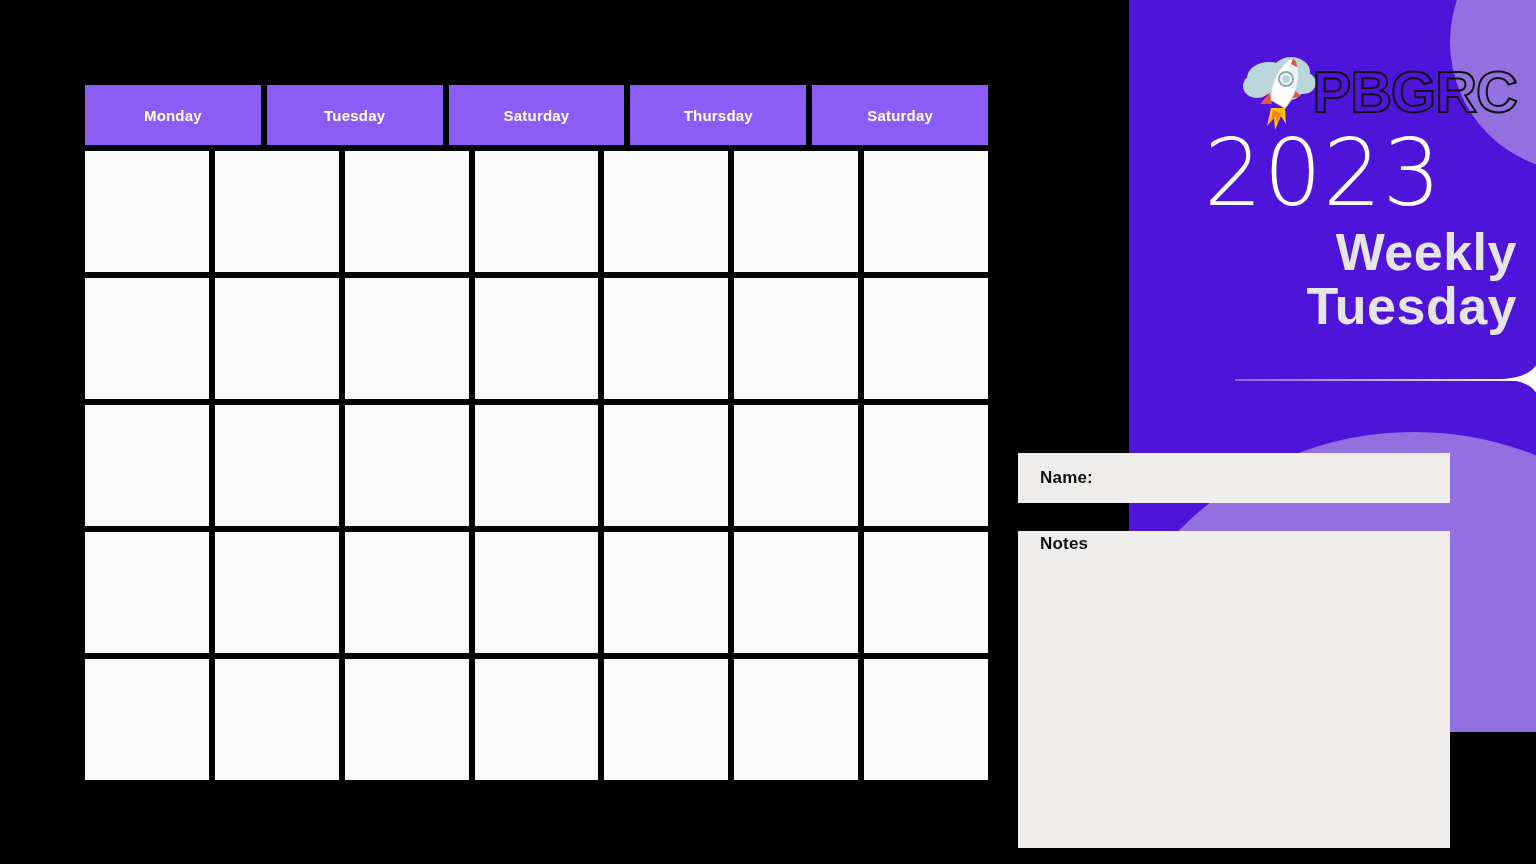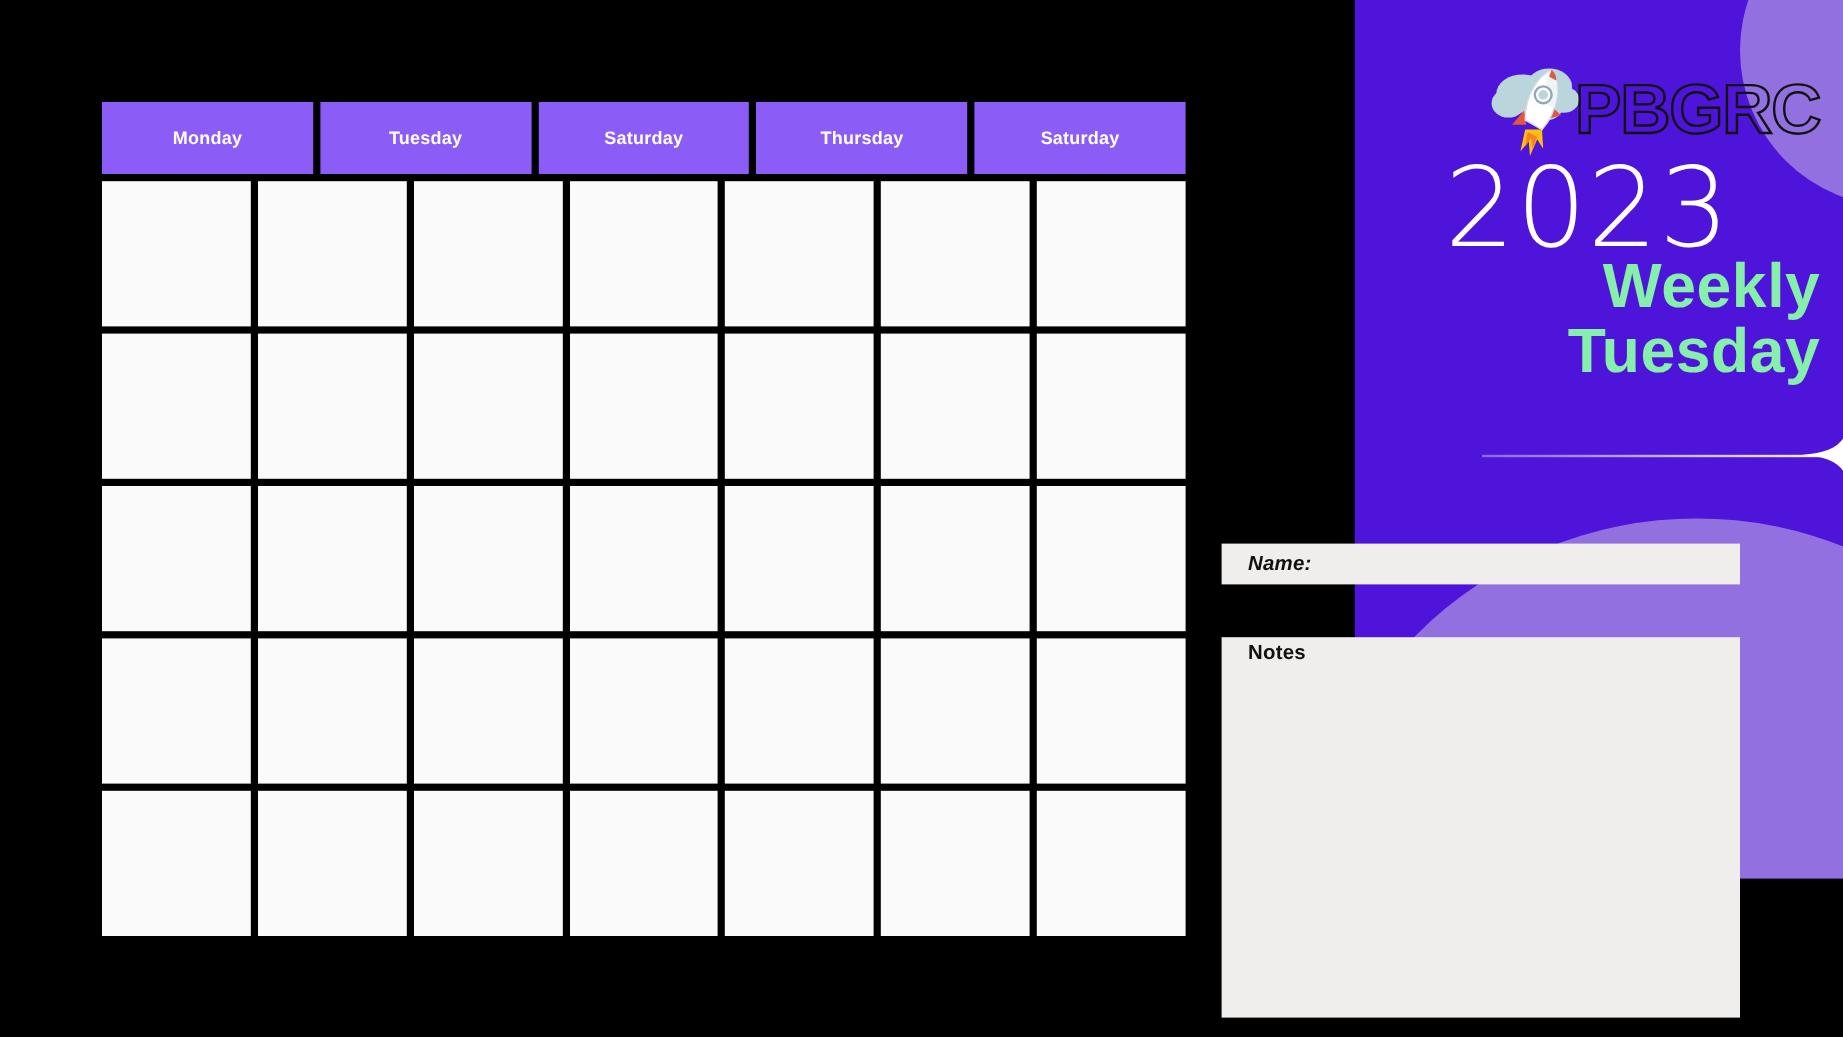--- a/index.html
+++ b/index.html
@@ -95,25 +95,25 @@
     text-align:center;
     color:#FFFFFF;
     font-size:92px;
     font-weight:300;
     line-height:1;
     letter-spacing:1px;
     font-family:"DejaVu Sans", sans-serif;
   }
   #title-text {
     position:absolute;
-    left:0; top:213px;
+    left:0; top:226px;
     width:407px;
     padding-right:19px;
     text-align:right;
-    color:#86efac;
+    color:#e5e5e5;
     font-size:52px;
     font-weight:bold;
     line-height:1.03;
     letter-spacing:0.5px;
   }
   #title-text span { display:block; }
 
   #divider-wrap {
     position:absolute;
     left:106px; top:377px;
@@ -127,25 +127,24 @@
   #sparkle {
     position:absolute;
     left:267px; top:-40px;
     width:84px; height:84px;
   }
 
   
   #name-box {
     position:absolute;
     left:1018px; top:453px;
-    width:432px; height:34px;
+    width:432px; height:50px;
     background:#EFEEEC;
     display:flex; align-items:center;
     padding-left:22px;
-    font-style:italic;
   }
   #notes-box {
     position:absolute;
     left:1018px; top:531px;
     width:432px; height:317px;
     background:#EFEEEC;
     padding:3px 22px;
   }
   .box-label {
     color:#111111;

